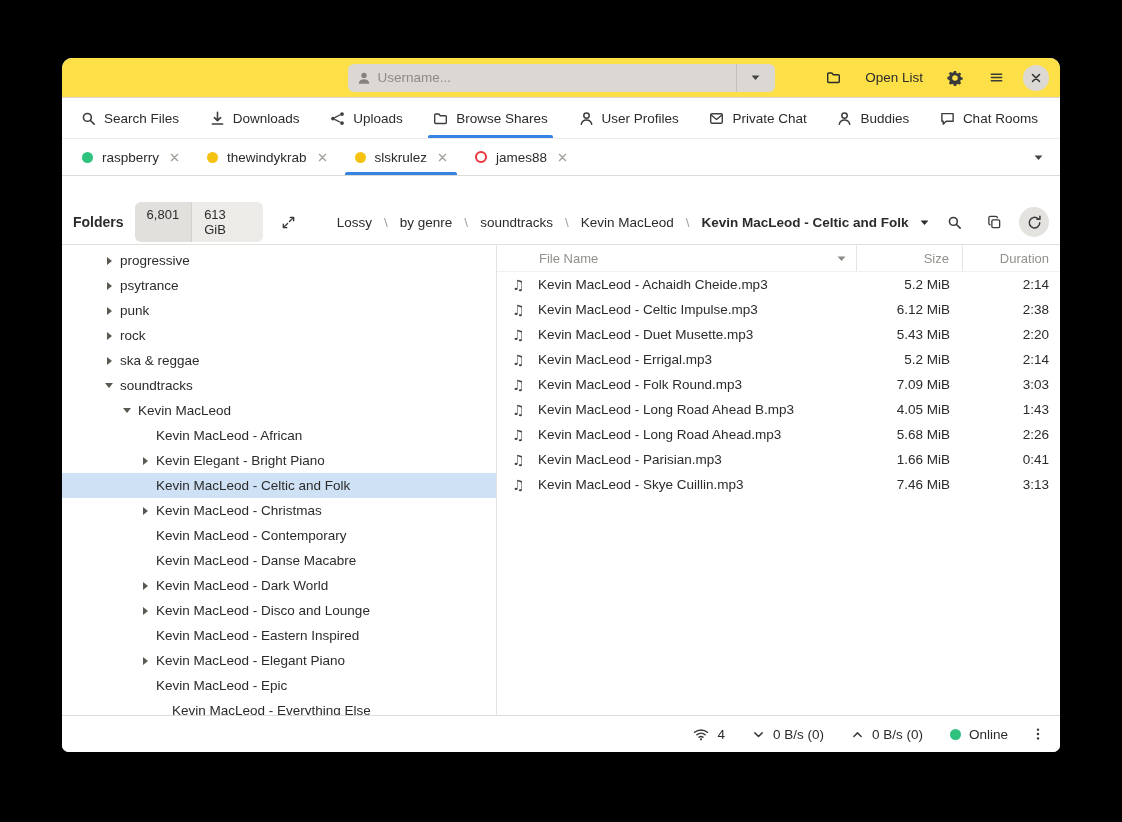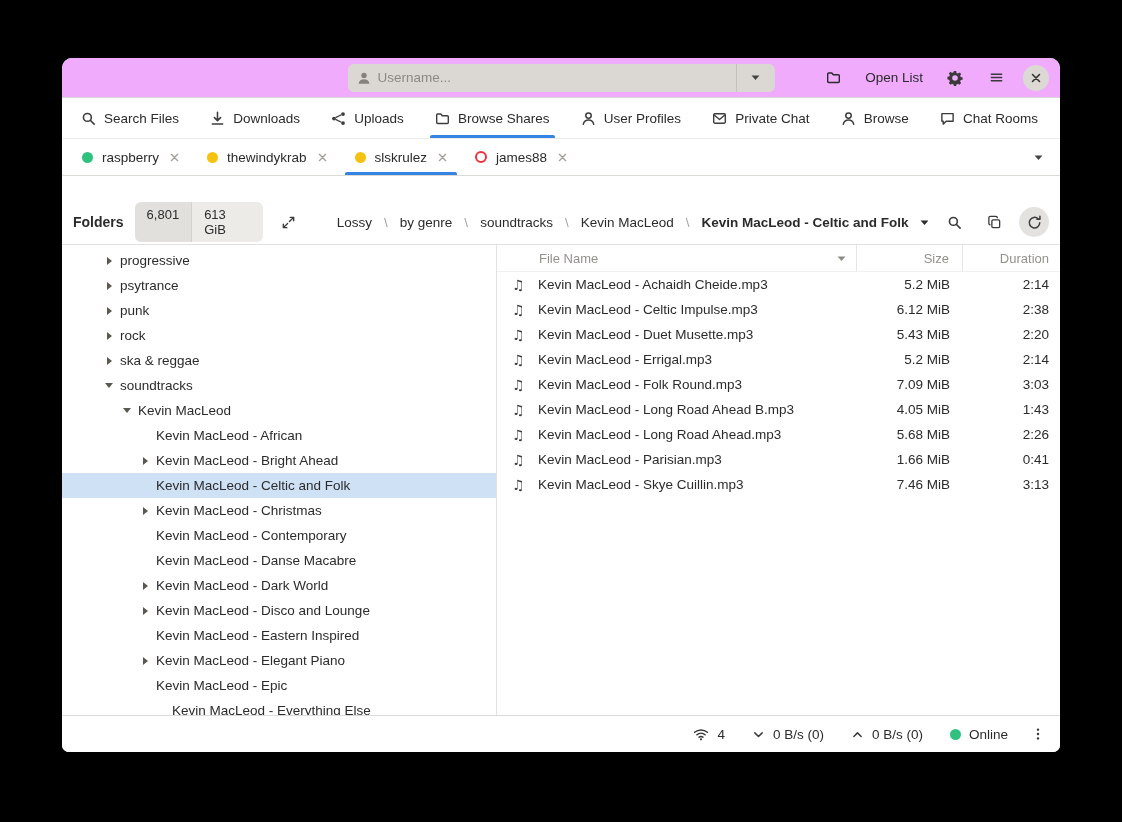--- a/index.html
+++ b/index.html
@@ -5,21 +5,21 @@
   * { margin:0; padding:0; box-sizing:border-box; }
   html,body { width:1122px; height:822px; background:#000; overflow:hidden;
     font-family:"Liberation Sans","DejaVu Sans",sans-serif; font-size:13.5px; color:#2b2b2b; }
   button { background:none; border:none; font:inherit; color:inherit; padding:0; }
 
   .window { position:absolute; left:62px; top:58px; width:998px; height:694px;
     background:#fff; border-radius:10px 10px 7px 7px; overflow:hidden;
     display:flex; flex-direction:column; box-shadow:0 3px 18px rgba(0,0,0,.65); }
 
   
-  .titlebar { flex:0 0 40px; background:#f0abfc; border-bottom:1px solid #d9d7d3;
+  .titlebar { flex:0 0 40px; background:#fde047; border-bottom:1px solid #d9d7d3;
     display:flex; align-items:center; padding:0 11px; }
   .tb-side { flex:1; display:flex; align-items:center; }
   .tb-side.right { justify-content:flex-end; gap:13px; }
   .search-group { display:flex; height:28px; }
   .username-entry { width:388px; background:#dbd8d4; border-radius:6px 0 0 6px;
     display:flex; align-items:center; padding:0 9px; gap:7px; }
   .username-entry input { flex:1; background:transparent; border:none; outline:none;
     font:13.5px "Liberation Sans",sans-serif; color:#333; }
   .username-entry input::placeholder { color:#8d8a85; }
   .entry-icon { color:#85827d; display:flex; }
@@ -216,21 +216,21 @@
         </span>
         <span class="mt-label">Private Chat</span>
       </div>
       <div class="main-tab">
         <span class="icon">
           <svg width="15" height="15" viewBox="0 0 16 16" fill="none" stroke="currentColor" stroke-width="1.6" stroke-linecap="round">
             <circle cx="8" cy="4.9" r="2.9"></circle>
             <path d="M2.4 14.2c.7-3 2.8-4.5 5.6-4.5s4.9 1.5 5.6 4.5"></path>
           </svg>
         </span>
-        <span class="mt-label">Browse</span>
+        <span class="mt-label">Buddies</span>
       </div>
       <div class="main-tab">
         <span class="icon">
           <svg width="15" height="15" viewBox="0 0 16 16" fill="none" stroke="currentColor" stroke-width="1.5" stroke-linejoin="round">
             <path d="M2 2.8h12v8.2H6.6L3.4 14v-3H2z"></path>
           </svg>
         </span>
         <span class="mt-label">Chat Rooms</span>
       </div>
     </nav>
@@ -369,21 +369,21 @@
         <div class="tree-row" style="padding-left: 56px;">
           <span class="expander expanded"></span>
           <span class="tree-label">Kevin MacLeod</span>
         </div>
         <div class="tree-row" style="padding-left: 74px;">
           <span class="expander none"></span>
           <span class="tree-label">Kevin MacLeod - African</span>
         </div>
         <div class="tree-row" style="padding-left: 74px;">
           <span class="expander collapsed"></span>
-          <span class="tree-label">Kevin MacLeod - Bright Ahead</span>
+          <span class="tree-label">Kevin Elegant - Bright Piano</span>
         </div>
         <div class="tree-row selected" style="padding-left: 74px;">
           <span class="expander none"></span>
           <span class="tree-label">Kevin MacLeod - Celtic and Folk</span>
         </div>
         <div class="tree-row" style="padding-left: 74px;">
           <span class="expander collapsed"></span>
           <span class="tree-label">Kevin MacLeod - Christmas</span>
         </div>
         <div class="tree-row" style="padding-left: 74px;">

